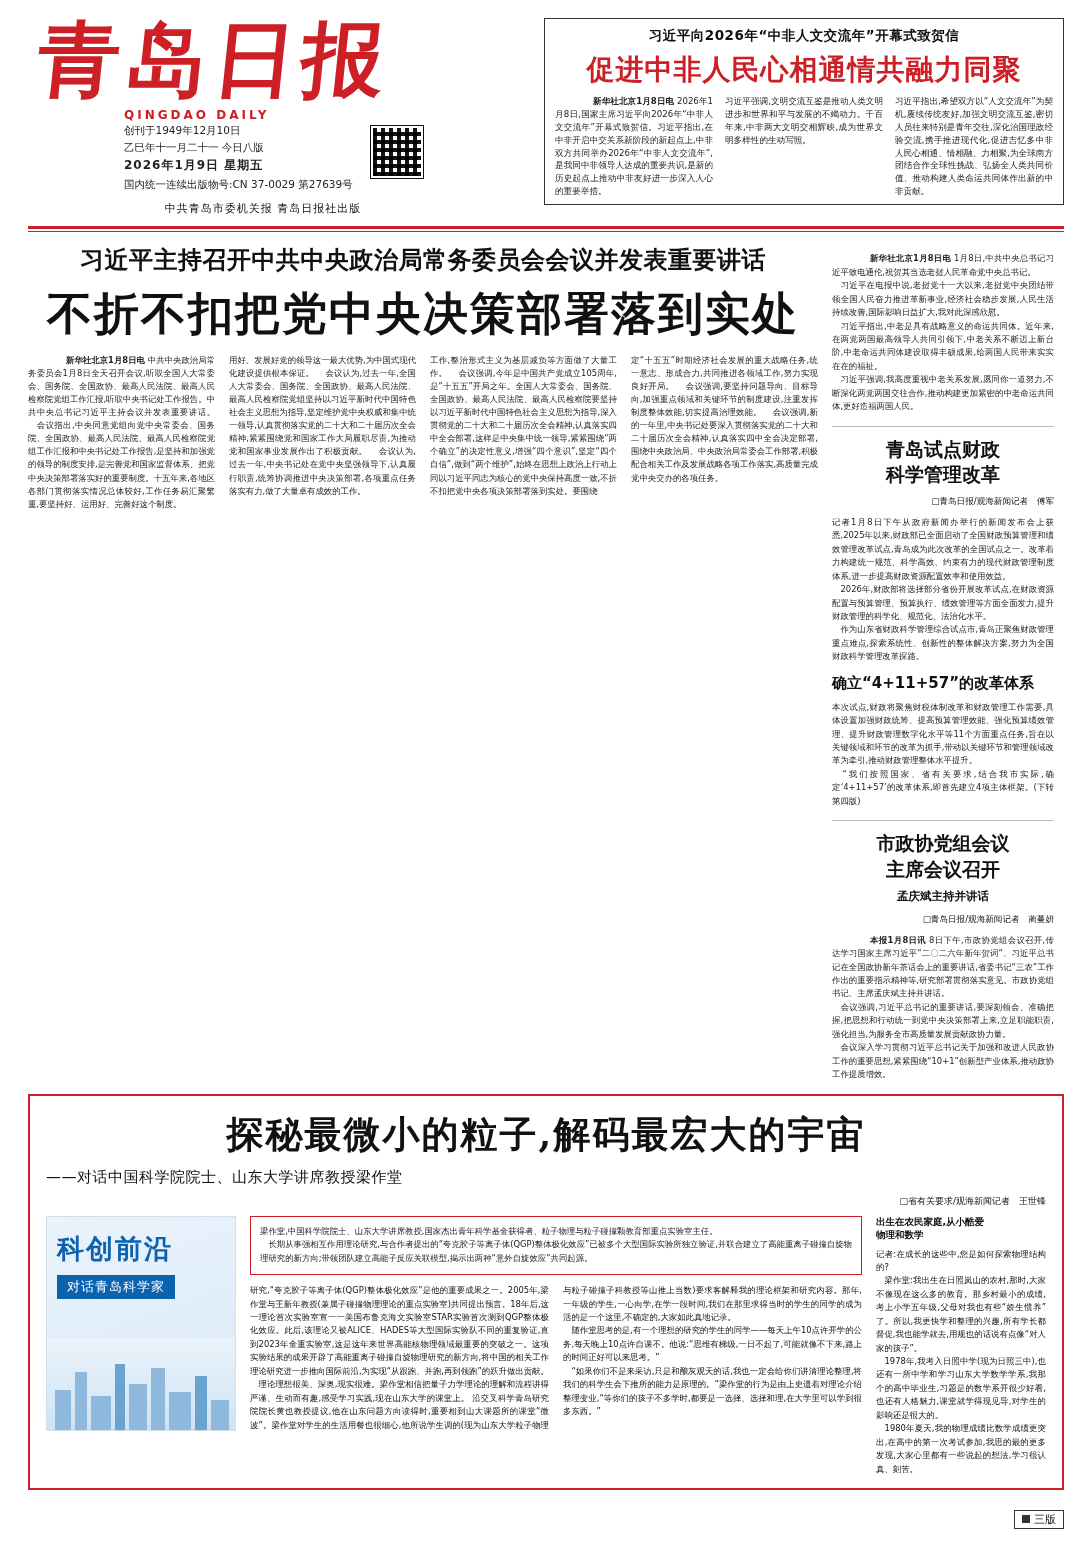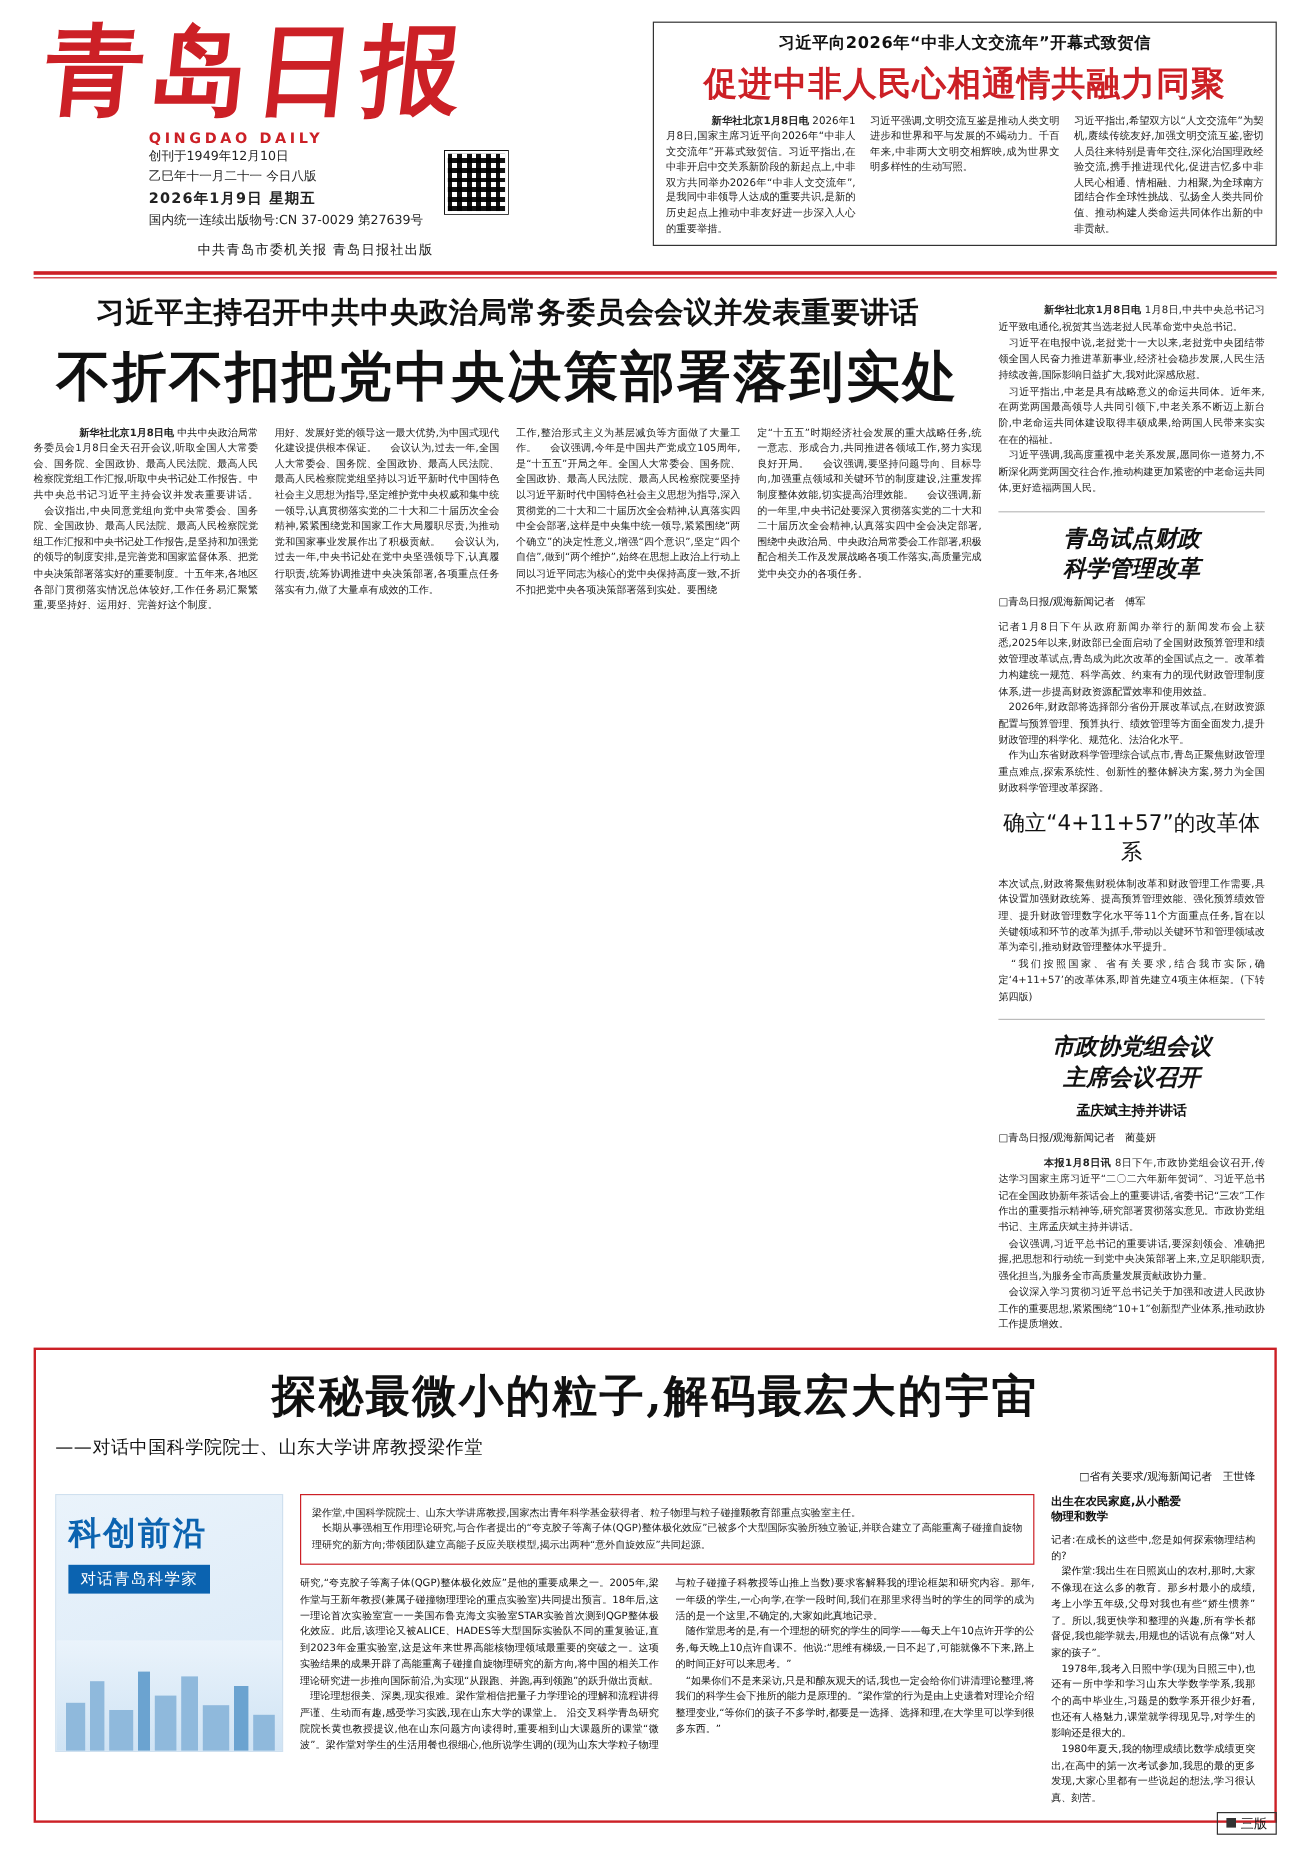--- a/index.html
+++ b/index.html
@@ -81,25 +81,24 @@
   .r-title {
     text-align:center; font-weight:700;
     font-family:"DejaVu Serif","Liberation Serif",serif;
     font-size:23px; line-height:1.3; letter-spacing:1px;
   }
   .r-body { font-size:8.4px; line-height:1.6; text-align:justify; margin-top:8px; color:#222; }
   .r-sep { border-top:1px solid #bbb; margin:12px 0 10px; }
   .r-title2 {
     text-align:center; font-weight:700; font-size:19px; line-height:1.35;
     font-family:"DejaVu Serif","Liberation Serif",serif;
-    font-style:italic;
   }
   .r-deck { text-align:center; font-size:11.5px; line-height:1.5; margin-top:6px; font-weight:600; }
-  .r-credit { font-size:8.6px; text-align:left; margin:8px 0 6px; }
-  .r-sub { text-align:center; font-weight:400; font-size:18px; margin:10px 0 6px; }
+  .r-credit { font-size:8.6px; text-align:right; margin:8px 0 6px; }
+  .r-sub { text-align:left; font-weight:700; font-size:15px; margin:10px 0 6px; }
 
   
   .feature { border:2px solid #cc2026; margin-top:12px; padding:14px 16px 12px; position:relative; }
   .feature-title {
     text-align:center; font-size:37px; font-weight:700; letter-spacing:2px;
     font-family:"DejaVu Serif","Liberation Serif",serif;
   }
   .feature-deck { font-size:15px; margin-top:8px; letter-spacing:.5px; }
   .feature-byline { text-align:right; font-size:9px; margin:8px 0 8px; }
   .feature-cols { display:flex; gap:14px; }

